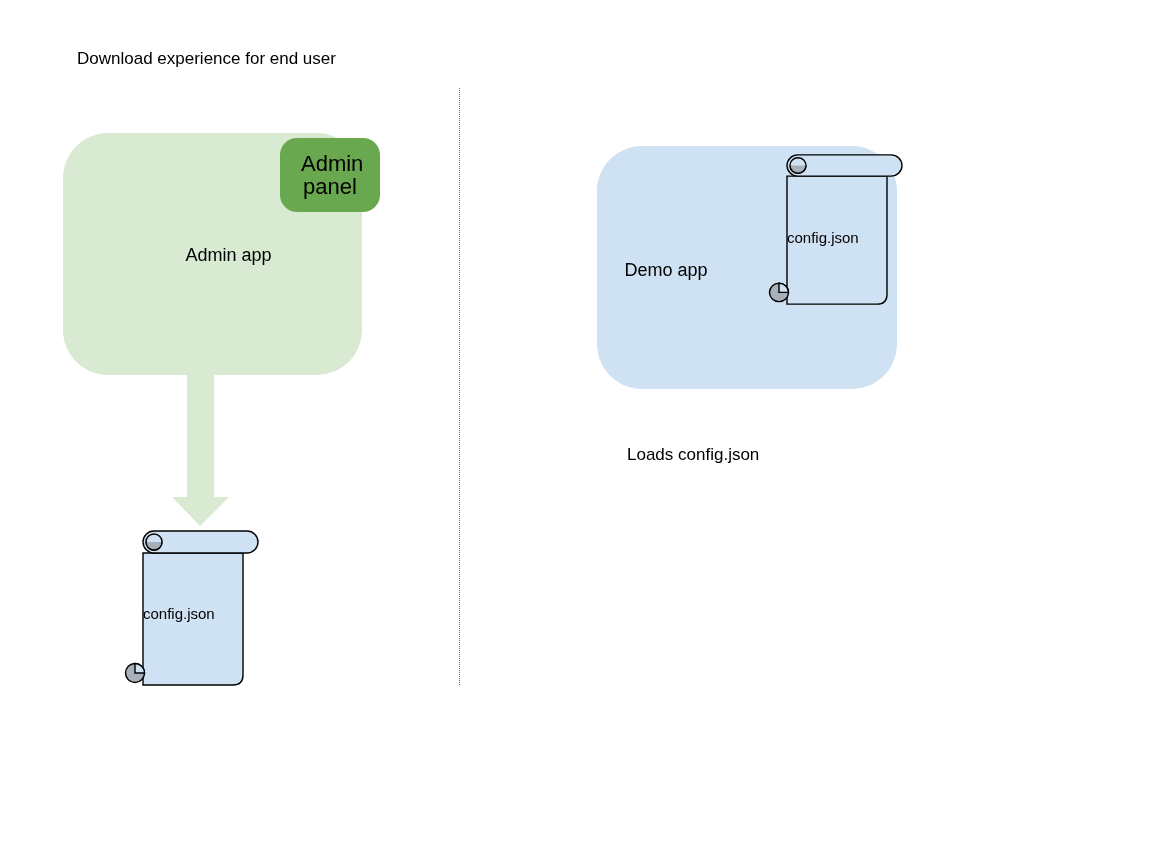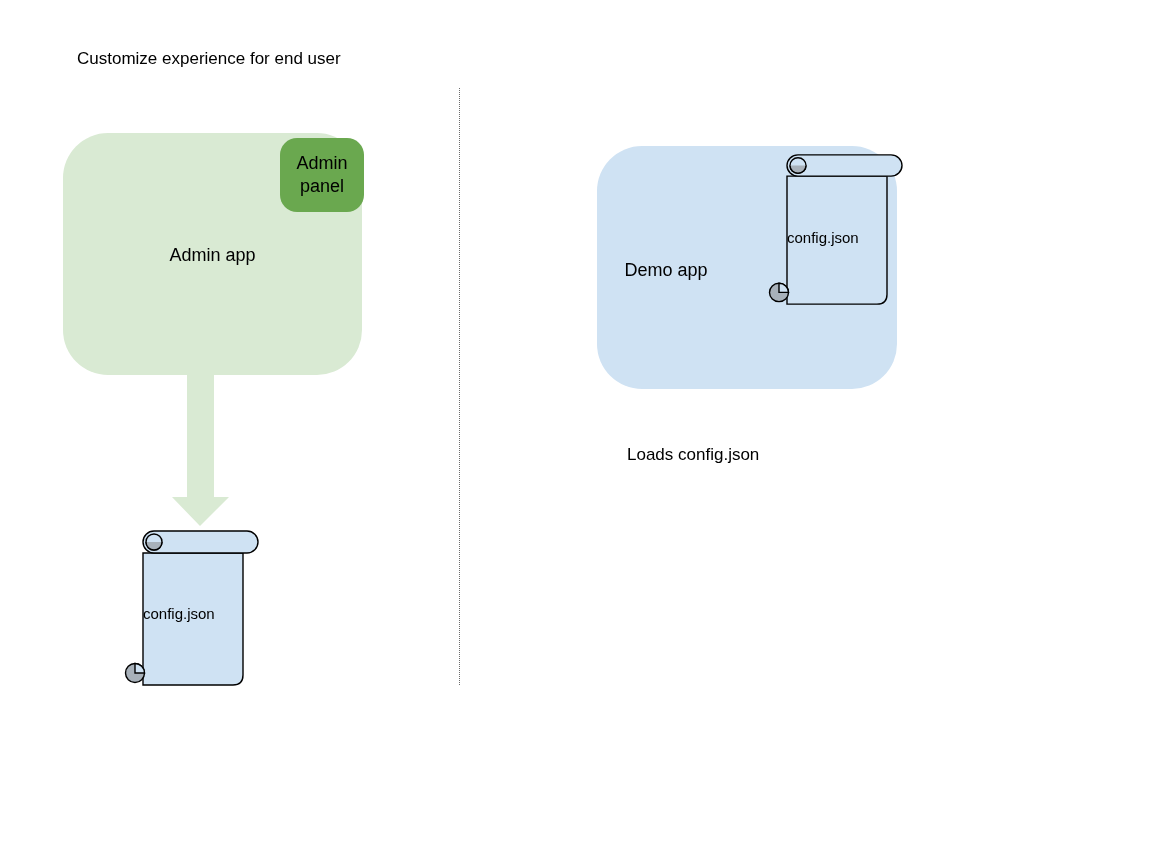--- a/index.html
+++ b/index.html
@@ -10,45 +10,45 @@
   .abs{position:absolute;}
   .heading{font-size:17px;line-height:20px;white-space:nowrap;}
   .divider{
     left:459px;top:88px;height:597px;width:0;
     border-left:1px dotted #6b6b6b;
   }
   .app-box{border-radius:45px;}
   #admin-app-box{left:63px;top:133px;width:299px;height:242px;background:#d9ead3;}
   #demo-app-box{left:597px;top:146px;width:300px;height:243px;background:#cfe2f3;}
   #admin-panel{
-    left:280px;top:138px;width:84px;height:74px;background:#6aa84f;border-radius:17px;
+    left:280px;top:138px;width:100px;height:74px;background:#6aa84f;border-radius:17px;
     display:flex;align-items:center;justify-content:center;text-align:center;
-    font-size:18px;line-height:23px;
+    font-size:22px;line-height:23px;
   }
   #admin-panel .wrapbox{width:58px;}
   .box-label{font-size:18px;line-height:22px;text-align:center;}
-  #admin-app-label{left:63px;top:244px;width:299px;}
+  #admin-app-label{left:63px;top:244px;width:299px;padding-left:16px;}
   #demo-app-label{left:616px;top:259px;width:100px;}
   #download-label{left:250px;top:409px;width:100px;font-size:17px;line-height:22px;}
   #loads-label{left:627px;top:444px;font-size:17px;line-height:22px;white-space:nowrap;}
   .scroll-label{font-size:15px;line-height:18px;}
   #left-config-label{left:143px;top:605px;width:100px;}
   #right-config-label{left:787px;top:229px;width:100px;}
   svg{display:block;}
   .scroll-fill{fill:#cfe2f3;stroke:#000;stroke-width:1.4;}
   .scroll-gray{fill:#a8b1ba;stroke:#000;stroke-width:1.4;}
   .scroll-gray-noline{fill:#a8b1ba;stroke:none;}
   .arrow-fill{fill:#d9ead3;}
 </style>
 </head>
 <body>
 
 <div id="canvas">
 
-  <div class="abs heading" style="left:77px;top:49px;">Customize experience for end user</div>
+  <div class="abs heading" style="left:77px;top:49px;">Download experience for end user</div>
 
 
   <div class="abs divider"></div>
 
   <div class="abs app-box" id="admin-app-box"></div>
 
   <div class="abs" id="admin-panel">
     <div class="wrapbox">Admin panel</div>
   </div>
 

